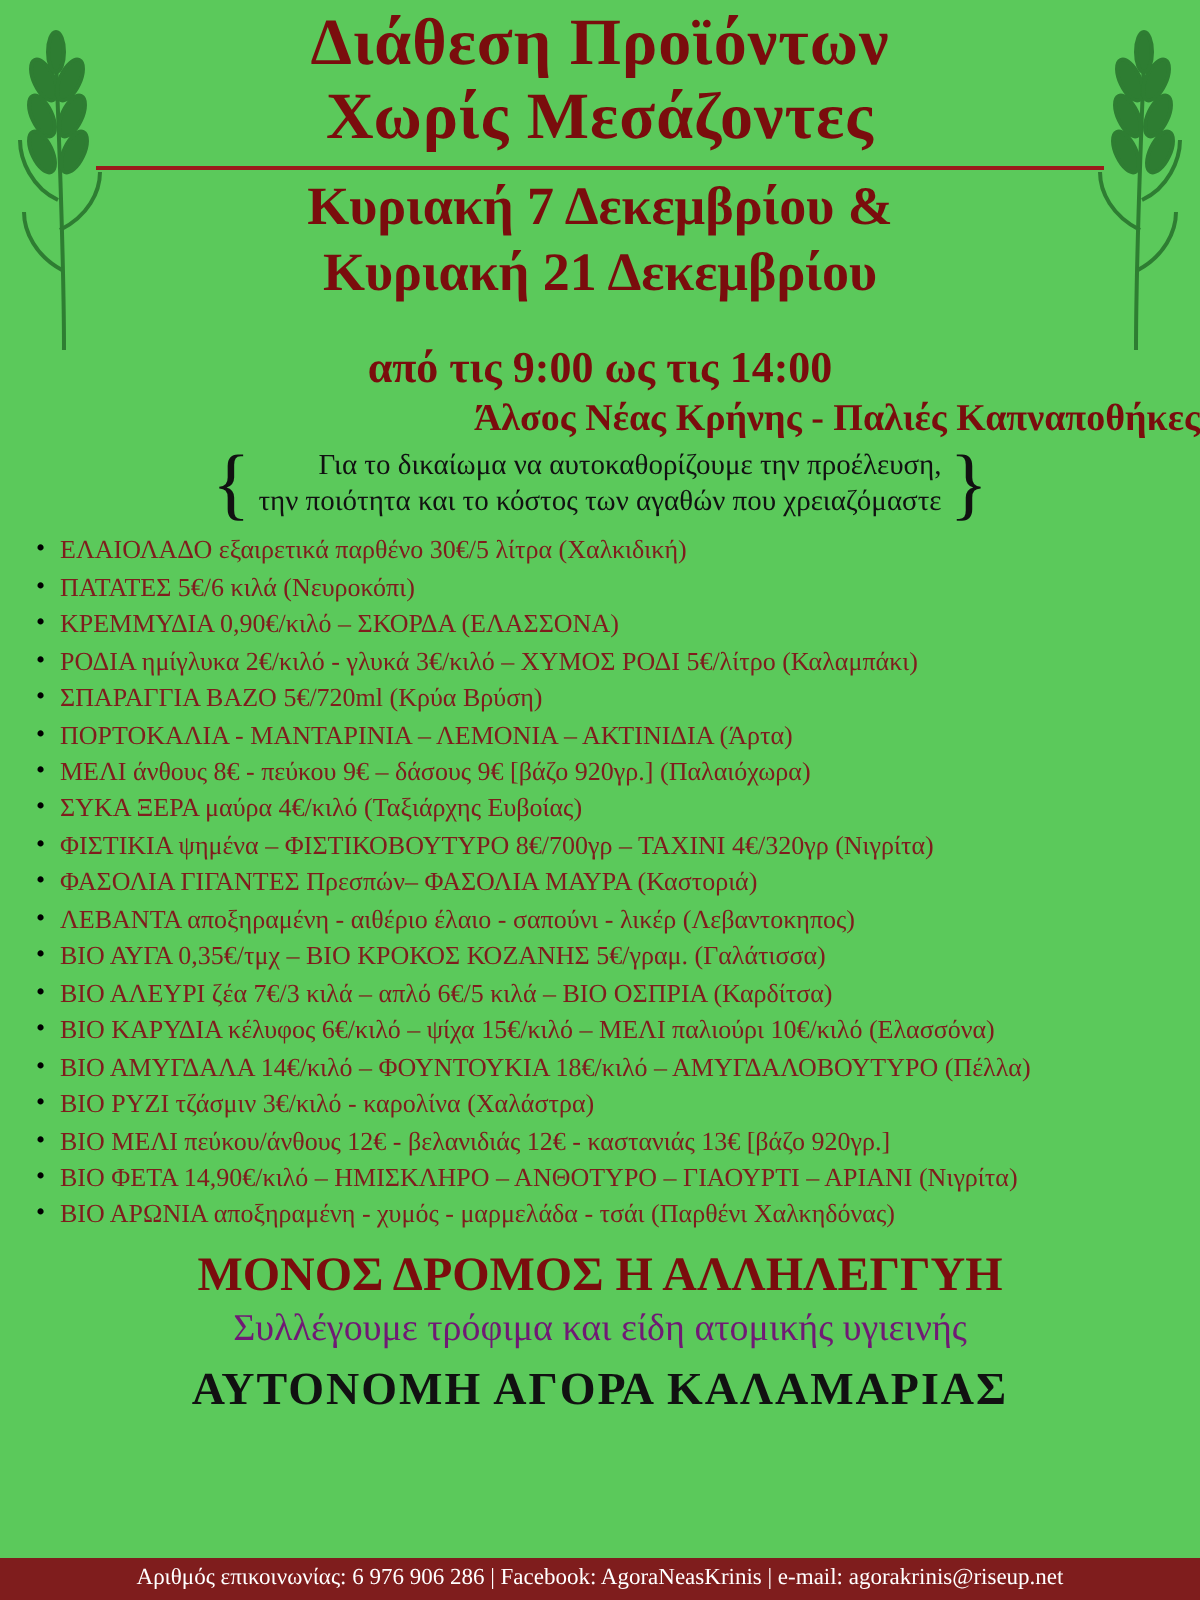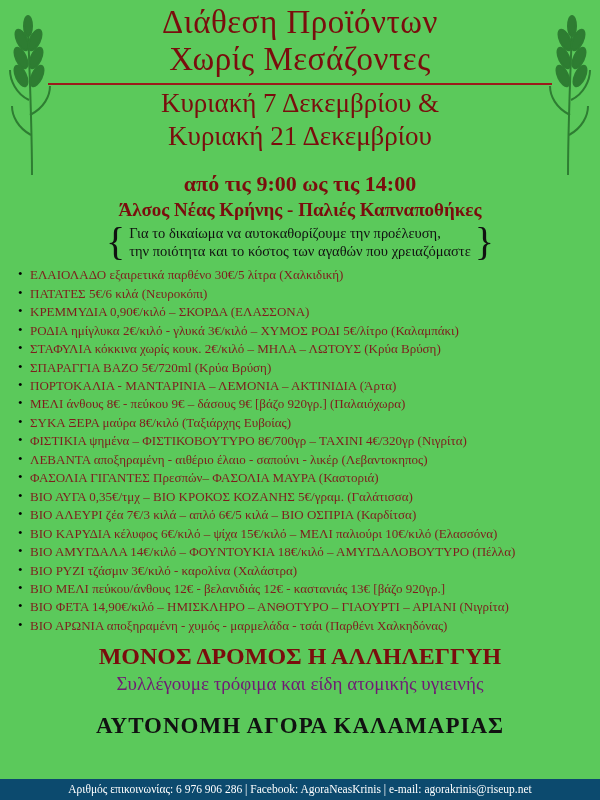--- a/index.html
+++ b/index.html
@@ -31,67 +31,68 @@
   }
   .wheat.left { left: 2px; top: 10px; }
   .wheat.right { right: 2px; top: 10px; }
 
   .header {
     text-align: center;
     padding-top: 4px;
   }
   .title1 {
     font-size: 33px;
-    font-weight: normal;
+    font-weight: bold;
     color: #7a0d0d;
     line-height: 1.12;
     letter-spacing: 0.5px;
   }
   .rule {
     width: 84%;
     margin: 5px auto 3px auto;
     border-top: 2px solid #9b1b1b;
   }
   .dates {
     font-size: 27px;
-    font-weight: normal;
+    font-weight: bold;
     color: #7a0d0d;
     line-height: 1.15;
     margin-top: 2px;
   }
   .hours {
     font-size: 22px;
     font-weight: bold;
     color: #7a0d0d;
     margin-top: 19px;
   }
   .place {
     font-size: 19px;
     font-weight: bold;
     color: #7a0d0d;
     margin-top: 2px;
+    text-align: right;
   }
   .motto-wrap {
     display: flex;
     align-items: center;
     justify-content: center;
     margin-top: 3px;
     gap: 4px;
   }
   .brace {
     font-size: 40px;
     color: #111;
     line-height: 0.8;
     font-family: "Liberation Serif", serif;
   }
   .motto {
     font-size: 14.5px;
     color: #111;
     line-height: 1.25;
-    text-align: left;
+    text-align: right;
   }
 
   .list {
     margin: 6px 14px 0 18px;
     padding: 0;
     list-style: none;
   }
   .list li {
     font-size: 13px;
     line-height: 1.42;
@@ -123,28 +124,28 @@
     font-size: 19px;
     color: #701a75;
     line-height: 1.22;
     margin-top: 2px;
   }
   .org {
     font-size: 23px;
     font-weight: bold;
     color: #111;
     letter-spacing: 1px;
-    margin-top: 18px;
+    margin-top: 6px;
   }
   .contact-bar {
     position: absolute;
     left: 0;
     right: 0;
     bottom: 0;
-    background: #0c4a6e;
+    background: #7f1d1d;
     color: #fff;
     text-align: center;
     font-size: 11.5px;
     padding: 4px 0 5px 0;
   }
 </style>
 </head>
 <body>
 
 <div class="poster">
@@ -197,28 +198,27 @@
       </span>
       <span class="brace">}</span>
     </div>
   </div>
 
   <ul class="list">
     <li>ΕΛΑΙΟΛΑΔΟ εξαιρετικά παρθένο 30€/5 λίτρα (Χαλκιδική)</li>
     <li>ΠΑΤΑΤΕΣ 5€/6 κιλά (Νευροκόπι)</li>
     <li>ΚΡΕΜΜΥΔΙΑ 0,90€/κιλό – ΣΚΟΡΔΑ (ΕΛΑΣΣΟΝΑ)</li>
     <li>ΡΟΔΙΑ ημίγλυκα 2€/κιλό - γλυκά 3€/κιλό – ΧΥΜΟΣ ΡΟΔΙ 5€/λίτρο (Καλαμπάκι)</li>
-    <li>ΣΤΑΦΥΛΙΑ κόκκινα χωρίς κουκ. 2€/κιλό – ΜΗΛΑ – ΛΩΤΟΥΣ (Κρύα Βρύση)</li>
     <li>ΣΠΑΡΑΓΓΙΑ ΒΑΖΟ 5€/720ml (Κρύα Βρύση)</li>
     <li>ΠΟΡΤΟΚΑΛΙΑ - ΜΑΝΤΑΡΙΝΙΑ – ΛΕΜΟΝΙΑ – ΑΚΤΙΝΙΔΙΑ (Άρτα)</li>
     <li>ΜΕΛΙ άνθους 8€ - πεύκου 9€ – δάσους 9€ [βάζο 920γρ.] (Παλαιόχωρα)</li>
-    <li>ΣΥΚΑ ΞΕΡΑ μαύρα 8€/κιλό (Ταξιάρχης Ευβοίας)</li>
+    <li>ΣΥΚΑ ΞΕΡΑ μαύρα 4€/κιλό (Ταξιάρχης Ευβοίας)</li>
     <li>ΦΙΣΤΙΚΙΑ ψημένα – ΦΙΣΤΙΚΟΒΟΥΤΥΡΟ 8€/700γρ – ΤΑΧΙΝΙ 4€/320γρ (Νιγρίτα)</li>
+    <li>ΦΑΣΟΛΙΑ ΓΙΓΑΝΤΕΣ Πρεσπών– ΦΑΣΟΛΙΑ ΜΑΥΡΑ (Καστοριά)</li>
     <li>ΛΕΒΑΝΤΑ αποξηραμένη - αιθέριο έλαιο - σαπούνι - λικέρ (Λεβαντοκηπος)</li>
-    <li>ΦΑΣΟΛΙΑ ΓΙΓΑΝΤΕΣ Πρεσπών– ΦΑΣΟΛΙΑ ΜΑΥΡΑ (Καστοριά)</li>
     <li>ΒΙΟ ΑΥΓΑ 0,35€/τμχ – ΒΙΟ ΚΡΟΚΟΣ ΚΟΖΑΝΗΣ 5€/γραμ. (Γαλάτισσα)</li>
     <li>ΒΙΟ ΑΛΕΥΡΙ ζέα 7€/3 κιλά – απλό 6€/5 κιλά – ΒΙΟ ΟΣΠΡΙΑ (Καρδίτσα)</li>
     <li>ΒΙΟ ΚΑΡΥΔΙΑ κέλυφος 6€/κιλό – ψίχα 15€/κιλό – ΜΕΛΙ παλιούρι 10€/κιλό (Ελασσόνα)</li>
     <li>ΒΙΟ ΑΜΥΓΔΑΛΑ 14€/κιλό – ΦΟΥΝΤΟΥΚΙΑ 18€/κιλό – ΑΜΥΓΔΑΛΟΒΟΥΤΥΡΟ (Πέλλα)</li>
     <li>ΒΙΟ ΡΥΖΙ τζάσμιν 3€/κιλό - καρολίνα (Χαλάστρα)</li>
     <li>ΒΙΟ ΜΕΛΙ πεύκου/άνθους 12€ - βελανιδιάς 12€ - καστανιάς 13€ [βάζο 920γρ.]</li>
     <li>ΒΙΟ ΦΕΤΑ 14,90€/κιλό – ΗΜΙΣΚΛΗΡΟ – ΑΝΘΟΤΥΡΟ – ΓΙΑΟΥΡΤΙ – ΑΡΙΑΝΙ (Νιγρίτα)</li>
     <li>ΒΙΟ ΑΡΩΝΙΑ αποξηραμένη - χυμός - μαρμελάδα - τσάι (Παρθένι Χαλκηδόνας)</li>
   </ul>
 

